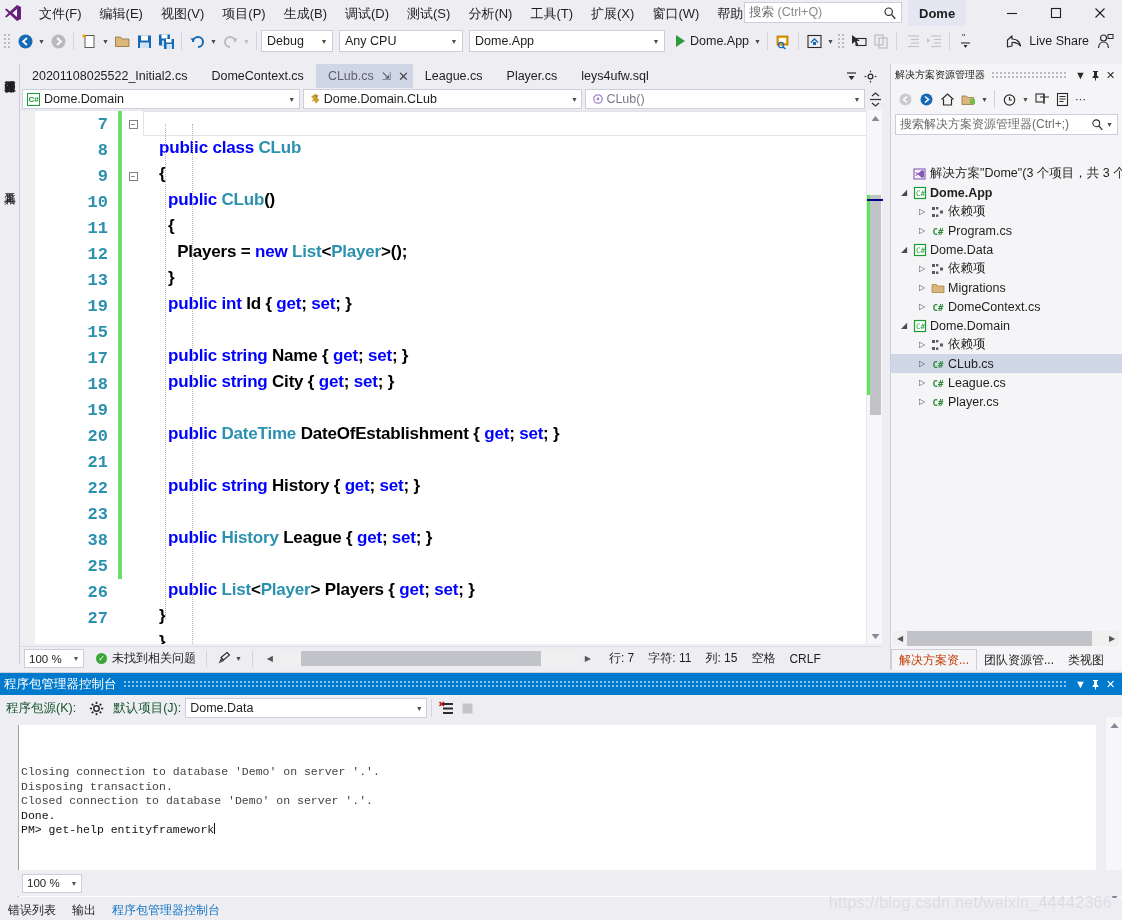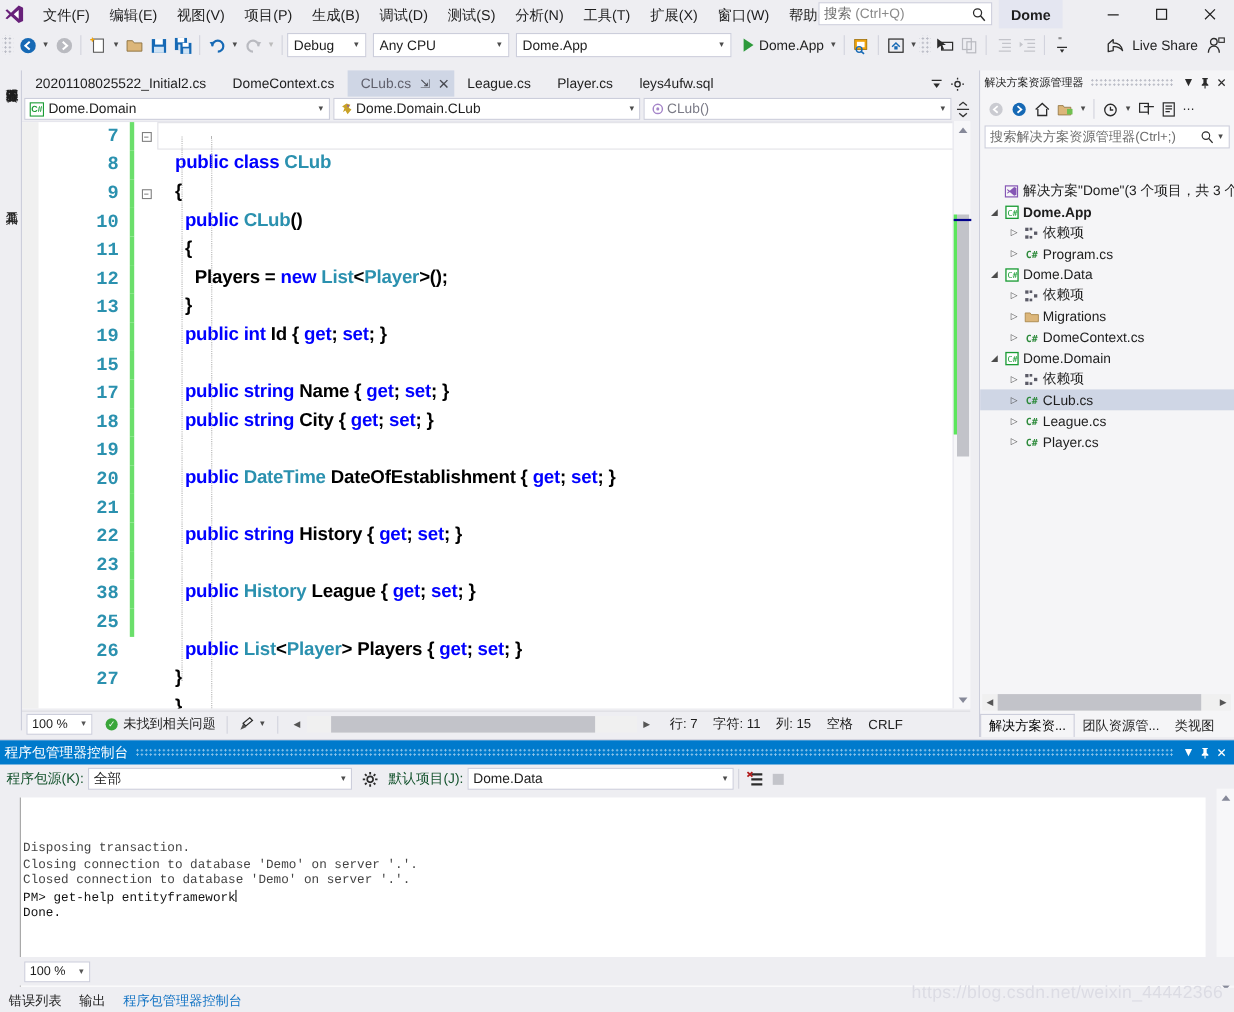--- a/index.html
+++ b/index.html
@@ -199,21 +199,21 @@
   .tnode { height:19px; display:flex; align-items:center; font-size:12.5px; color:#1e1e1e; white-space:nowrap; }
   .tnode.sel { background:#cfd6e5; }
   .tw { width:14px; text-align:center; font-size:8px; color:#4b4b4b; flex:none; }
   .tico { width:17px; display:flex; align-items:center; justify-content:center; flex:none; }
   .tlbl { padding-left:2px; }
   .tlbl.b { font-weight:bold; }
   .se-hscroll { position:absolute; left:2px; bottom:24px; width:226px; height:15px; background:#f0f0f0; display:flex; align-items:center; }
   .se-hthumb { position:absolute; left:14px; top:0; width:185px; height:15px; background:#c2c3c9; }
   .se-tabs { position:absolute; left:0; bottom:0; width:232px; height:22px; display:flex; align-items:flex-end; }
   .se-tab { height:20px; padding:0 7px; font-size:12px; display:flex; align-items:center; color:#1e1e1e; white-space:nowrap; }
-  .se-tab.active { background:#f5f5f7; color:#000000; border:1px solid #cccedb; border-bottom:none; height:21px; }
+  .se-tab.active { background:#f5f5f7; color:#c2410c; border:1px solid #cccedb; border-bottom:none; height:21px; }
 
   
   .pmc {
     position:absolute; left:0; top:672px; width:1122px; height:248px;
     background:#eeeef2; border-top:1px solid #cccedb;
   }
   .pmc-head { height:22px; background:#007acc; display:flex; align-items:center; padding:0 4px; }
   .pmc-title { font-size:12.5px; color:#ffffff; white-space:nowrap; }
   .pmc-dots { flex:1; height:8px; margin:0 6px;
     background-image: radial-gradient(rgba(255,255,255,.55) 36%, transparent 38%);
@@ -973,24 +973,20 @@
         <svg width="11" height="11" viewBox="0 0 11 11">
             <path d="M3 1 h5 v1 h-1 v3.5 l1.5 1.5 v1 h-6 v-1 l1.5 -1.5 v-3.5 h-1z" fill="#ffffff"></path>
             <line x1="5.5" y1="8" x2="5.5" y2="10.5" stroke="#ffffff" stroke-width="1"></line>
           </svg>
       </div>
       <div class="pmc-hb">✕</div>
     </div>
 
     <div class="pmc-toolbar">
       <div class="pmc-lbl">程序包源(K):</div>
-      <div class="pmc-combo" style="width:240px;">
-        <div class="pv">全部</div>
-        <div class="pa">▼</div>
-      </div>
       <div class="se-tb" style="margin:0 6px;">
         <svg width="15" height="15" viewBox="0 0 15 15">
             <circle cx="7.5" cy="7.5" r="2.7" fill="none" stroke="#2b2b2b" stroke-width="1.5"></circle>
             <g stroke="#2b2b2b" stroke-width="1.7">
               <line x1="7.5" y1="0.8" x2="7.5" y2="3"></line>
               <line x1="7.5" y1="12" x2="7.5" y2="14.2"></line>
               <line x1="0.8" y1="7.5" x2="3" y2="7.5"></line>
               <line x1="12" y1="7.5" x2="14.2" y2="7.5"></line>
               <line x1="2.8" y1="2.8" x2="4.3" y2="4.3"></line>
               <line x1="10.7" y1="10.7" x2="12.2" y2="12.2"></line>
@@ -1020,25 +1016,25 @@
       </div>
       <div class="se-tb">
         <svg width="13" height="13" viewBox="0 0 13 13">
             <rect x="1.5" y="1.5" width="10" height="10" fill="#c3c4ca"></rect>
           </svg>
       </div>
     </div>
 
     <div class="pmc-console" id="pmc-console">
         <div style="height: 40px;"></div>
+        <div class="cline">Closing connection to database 'Demo' on server '.'.</div>
         <div class="cline">Disposing transaction.</div>
-        <div class="cline">Closing connection to database 'Demo' on server '.'.</div>
         <div class="cline">Closed connection to database 'Demo' on server '.'.</div>
+        <div class="cline dark">Done.</div>
         <div class="cline dark">PM&gt; get-help entityframework<span class="caret"></span></div>
-        <div class="cline dark">Done.</div>
       </div>
 
     <div class="pmc-vscroll">
       <div class="arrow">
         <svg width="9" height="7" viewBox="0 0 9 7">
             <path d="M0.5 6 L4.5 1 L8.5 6z" fill="#868999"></path>
           </svg>
       </div>
       <div class="arrow" style="position:absolute;bottom:0;left:0;">
         <svg width="9" height="7" viewBox="0 0 9 7">

